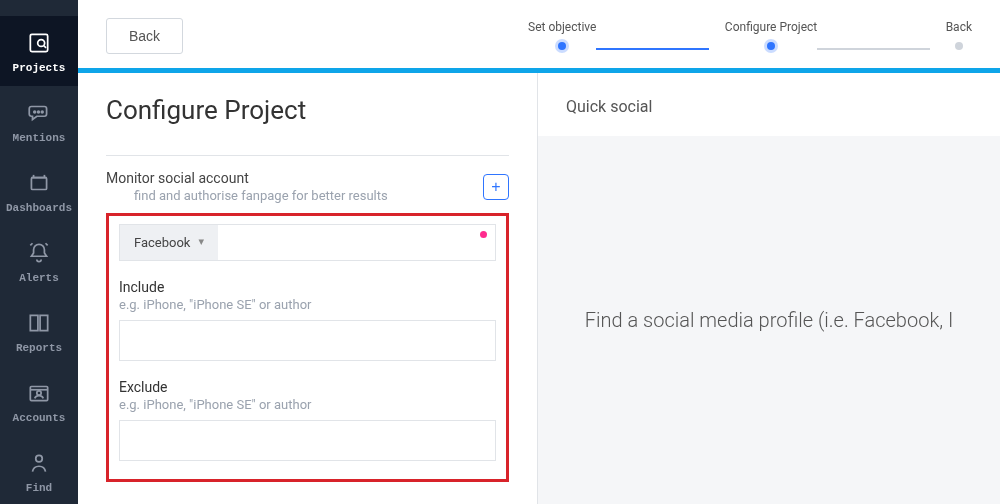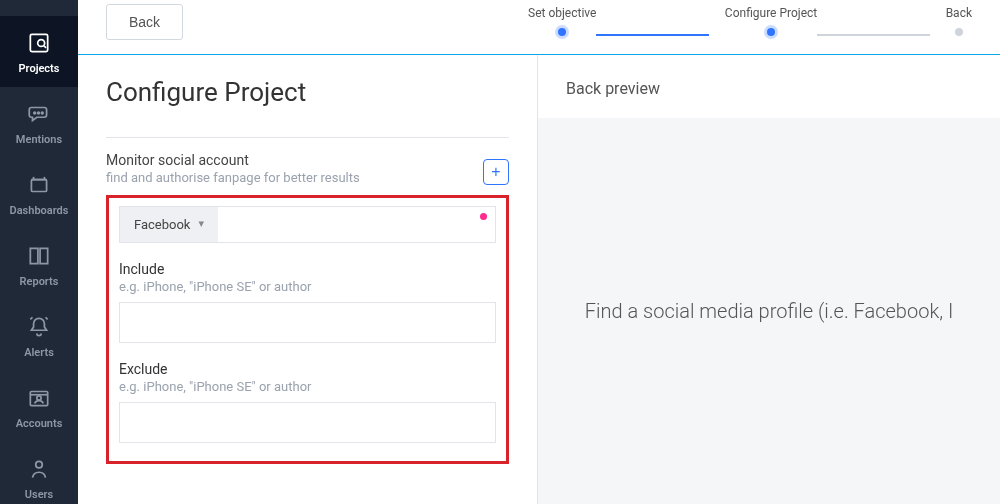--- a/index.html
+++ b/index.html
@@ -16,20 +16,21 @@
 
   
   .sidebar {
     width: 78px;
     background: #1f2937;
     display: flex;
     flex-direction: column;
     padding-top: 16px;
     gap: 0;
     flex-shrink: 0;
+    font-family: Liberation Mono, monospace;
   }
   .sidebar-item {
     width: 100%;
     padding: 14px 0 12px 0;
     display: flex;
     flex-direction: column;
     align-items: center;
     gap: 6px;
     cursor: pointer;
     color: #8f97a6;
@@ -43,22 +44,22 @@
     font-weight: 600;
   }
   .sidebar-item svg { width: 26px; height: 26px; }
 
   
   .main { flex: 1; display: flex; flex-direction: column; }
 
   .topbar {
     display: flex;
     align-items: center;
-    padding: 4px 28px 14px 28px;
-    border-bottom: 1px solid #0ea5e9;
+    padding: 18px 28px 14px 28px;
+    border-bottom: 5px solid #0ea5e9;
   }
   .back-btn {
     border: 1px solid #d3d8de;
     background: #fff;
     padding: 9px 22px;
     border-radius: 3px;
     font-size: 14px;
     color: #555;
     cursor: pointer;
   }
@@ -98,28 +99,28 @@
     overflow:hidden;
   }
   h1.page-title {
     font-size: 26px;
     font-weight: 400;
     color: #333;
     margin-bottom: 30px;
   }
   .section-head {
     display:flex;
-    align-items:flex-end;
+    align-items:center;
     justify-content:space-between;
     border-top:1px solid #e1e4e8;
     padding-top:14px;
     margin-bottom:10px;
   }
   .section-head .titles .t { font-size:14px; color:#444; }
-  .section-head .titles .sub { font-size:13px; color:#9aa2ae; margin-top:2px; }
+  .section-head .titles .sub { font-size:13px; color:#9aa2ae; margin-top:2px;margin-left:28px; }
   .add-btn {
     width:26px; height:26px; border:1px solid #2f75ff; color:#2f75ff;
     border-radius:4px; background:#fff; font-size:16px; line-height:22px;
     display:flex; align-items:center; justify-content:center; cursor:pointer;
   }
 
   .highlight-box {
     border:3px solid #d8232a;
     padding:8px 10px 14px 10px;
   }
@@ -204,51 +205,51 @@
         <rect x="5" y="7" width="14" height="11" rx="1"></rect>
         <line x1="5" y1="7" x2="19" y2="7"></line>
           <line x1="7" y1="4.5" x2="7" y2="7"></line>
           <line x1="17" y1="4.5" x2="17" y2="7"></line>
       </svg>
       <span class="label">Dashboards</span>
     </div>
 
     <div class="sidebar-item">
       <svg viewBox="0 0 24 24" fill="none" stroke="currentColor" stroke-width="1.6">
-        <path d="M4 5h7v14H4zM13 5h7v14h-7z"></path>
-      </svg>
-      <span class="label">Reports</span>
-    </div>
-
-    <div class="sidebar-item">
-      <svg viewBox="0 0 24 24" fill="none" stroke="currentColor" stroke-width="1.6">
         <path d="M12 4a5 5 0 0 0-5 5v3l-2 3h14l-2-3V9a5 5 0 0 0-5-5z"></path>
         <path d="M10 18a2 2 0 0 0 4 0"></path>
         <line x1="4" y1="5" x2="6" y2="3"></line>
           <line x1="20" y1="5" x2="18" y2="3"></line>
       </svg>
       <span class="label">Alerts</span>
     </div>
 
     <div class="sidebar-item">
       <svg viewBox="0 0 24 24" fill="none" stroke="currentColor" stroke-width="1.6">
+        <path d="M4 5h7v14H4zM13 5h7v14h-7z"></path>
+      </svg>
+      <span class="label">Reports</span>
+    </div>
+
+    <div class="sidebar-item">
+      <svg viewBox="0 0 24 24" fill="none" stroke="currentColor" stroke-width="1.6">
         <rect x="4" y="6" width="16" height="13" rx="1"></rect>
         <circle cx="12" cy="12" r="2"></circle>
           <path d="M8 17c.7-1.5 2.2-2.5 4-2.5s3.3 1 4 2.5"></path>
         <line x1="4" y1="9" x2="20" y2="9"></line>
       </svg>
       <span class="label">Accounts</span>
     </div>
 
     <div class="sidebar-item">
       <svg viewBox="0 0 24 24" fill="none" stroke="currentColor" stroke-width="1.6">
         <circle cx="12" cy="8" r="3"></circle>
           <path d="M6 20c.5-3 3-5 6-5s5.5 2 6 5"></path>
       </svg>
-      <span class="label">Users</span>
+      <span class="label">Find</span>
     </div>
   </nav>
 
   <div class="main">
     <div class="topbar">
       <button class="back-btn">Back</button>
 
       <div class="stepper">
         <div class="stepper-wrap">
           <div class="step">
@@ -298,18 +299,18 @@
 
           <div class="field-block" style="margin-bottom:4px">
             <div class="fl">Exclude</div>
             <div class="hint">e.g. iPhone, "iPhone SE" or author</div>
             <input class="txt" type="text" style="">
           </div>
         </div>
       </div>
 
       <div class="right-col">
-        <div class="preview-head">Back preview</div>
+        <div class="preview-head">Quick social</div>
         <div class="preview-body">Find a social media profile (i.e. Facebook, I</div>
       </div>
     </div>
   </div>
 </div>
 
 </body></html>

